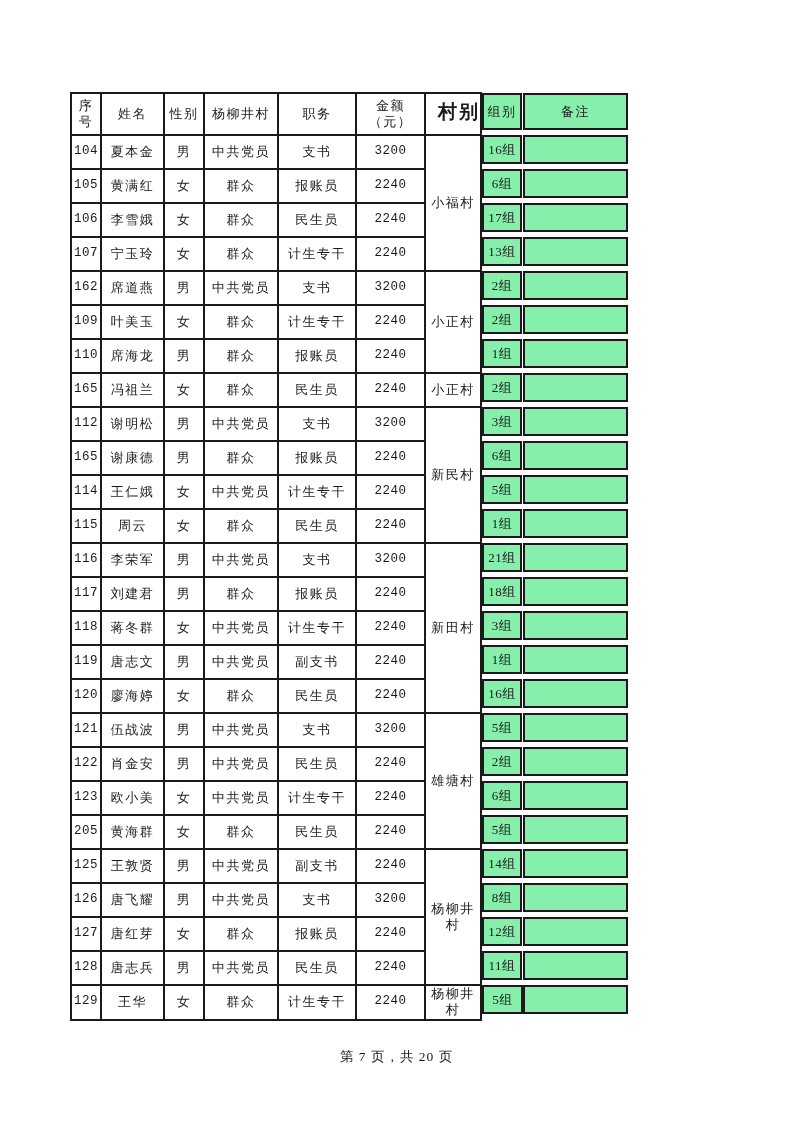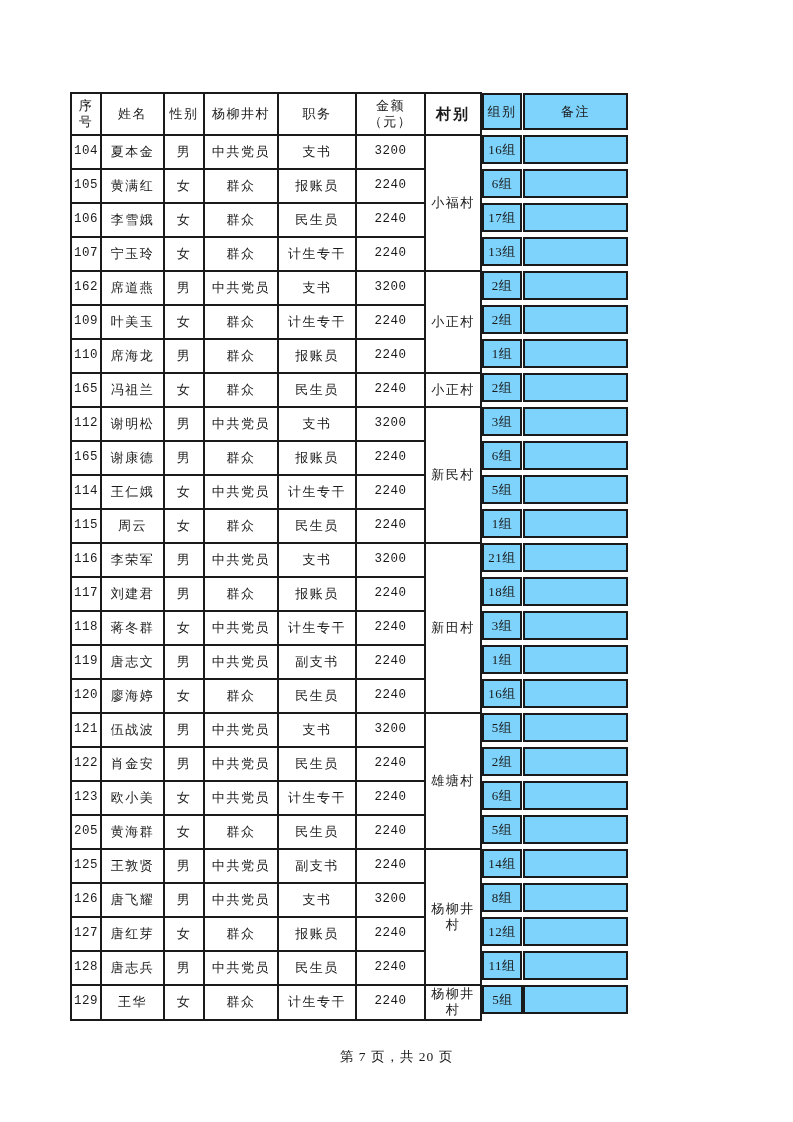--- a/index.html
+++ b/index.html
@@ -43,41 +43,42 @@
     letter-spacing: 1.5px;
     white-space: pre-line;
     line-height: 1.25;
   }
   .num-cell {
     font-size: 12.5px;
     letter-spacing: 0.5px;
     font-family: Liberation Mono, monospace;
   }
   .village-h {
-    font-family: Liberation Sans, sans-serif;
+    font-family: Liberation Mono, monospace;
     font-weight: bold;
-    font-size: 15px;
+    font-size: 19px;
     letter-spacing: 2px;
+    text-align: right;
   }
   .boxcol {
     border: none;
     padding: 0;
     vertical-align: top;
   }
   .box {
     box-sizing: border-box;
     width: 100%;
     height: 29px;
     border: 2px solid #1a1a1a;
     display: flex;
     align-items: center;
     justify-content: center;
     font-size: 13px;
     letter-spacing: 0.5px;
-    background: #7dd3fc;
+    background: #86efac;
   }
   .hbox {
     height: 37px;
     letter-spacing: 1.5px;
   }
   .footer {
     position: absolute;
     left: 0;
     top: 1048px;
     width: 793px;

